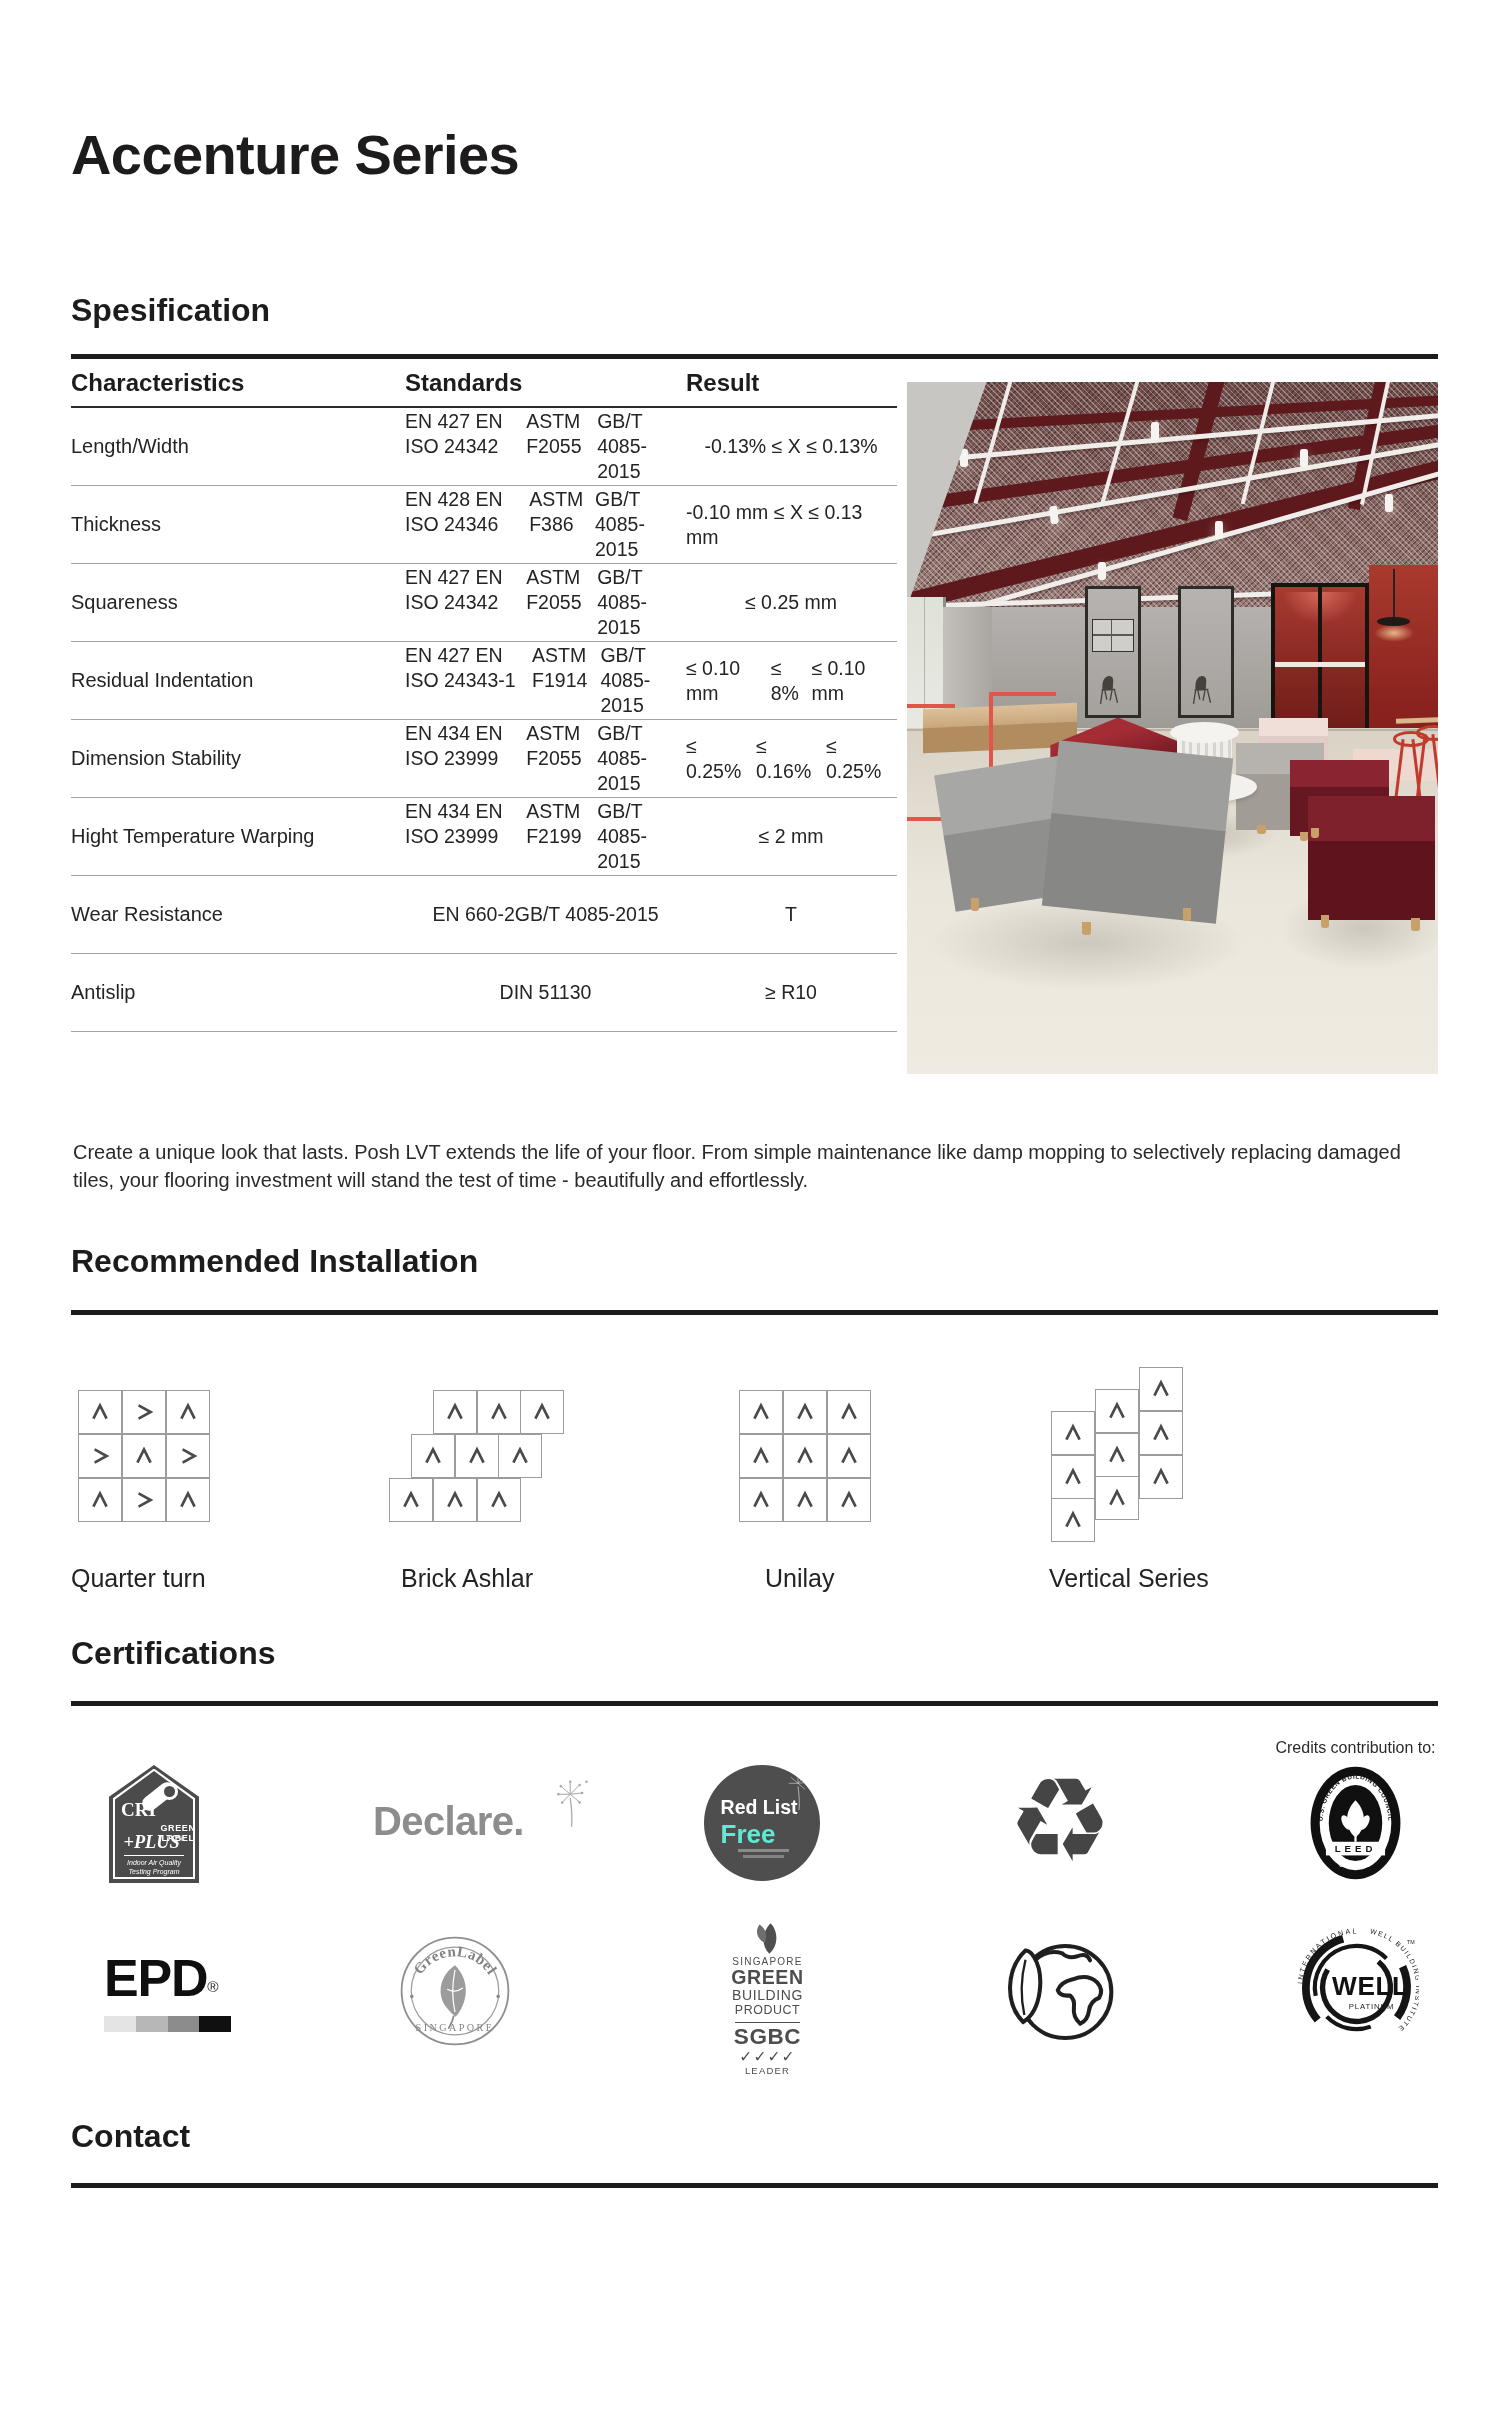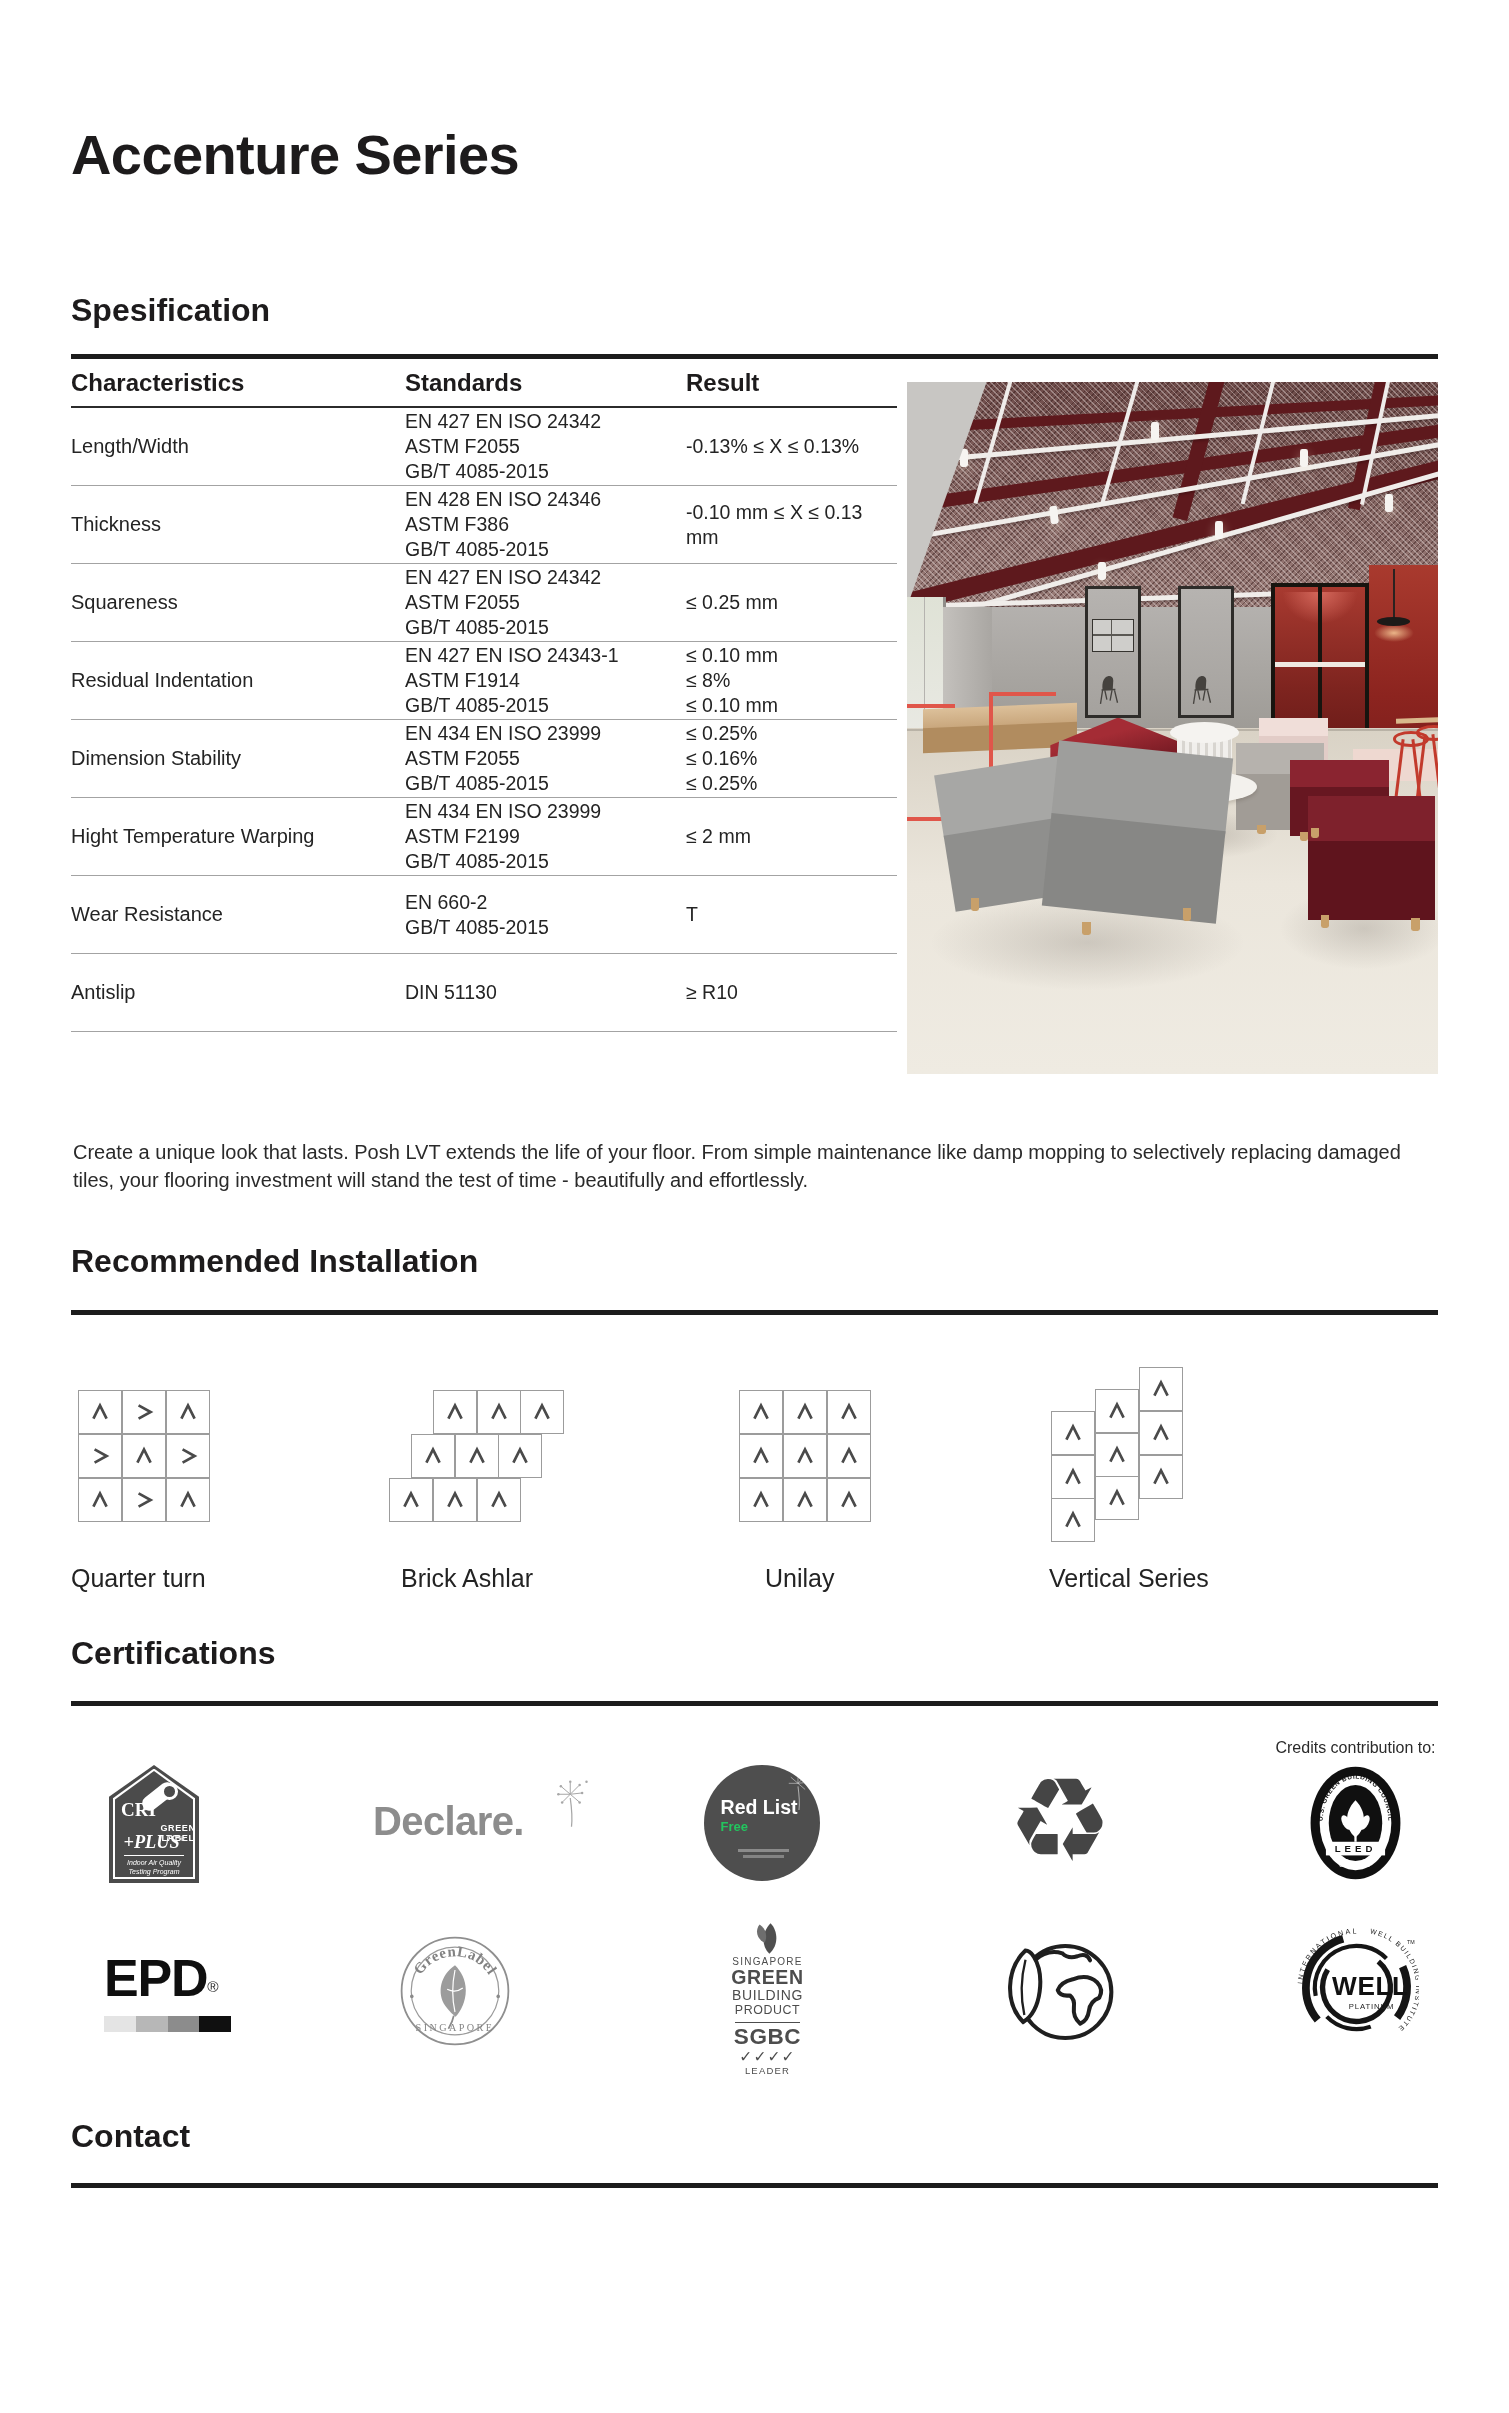--- a/index.html
+++ b/index.html
@@ -20,21 +20,21 @@
   #rule3{top:1701px;height:4.7px;}
   #rule4{top:2183px;height:4.7px;}
 
   
   #spec-table{left:71px;top:359px;width:826px;}
   .t-headrow{display:flex;height:47px;align-items:center;border-bottom:2.4px solid #2b2b2b;}
   .t-h{font-size:24px;font-weight:700;color:#1d1b1c;}
   .t-row{display:flex;height:77px;align-items:center;border-bottom:1.2px solid #a3a3a3;}
   .col1{width:334px;} .col2{width:281px;} .col3{width:210px;}
   .t-char{font-size:20px;color:#242424;}
-  .t-stack{display:flex;flex-direction:column;justify-content:center;}
+  .t-stack{display:flex;flex-direction:row;justify-content:center;}
   .t-line{font-size:19.5px;line-height:25px;color:#242424;}
 
   
   #spec-note{left:73px;top:1138px;width:1367px;font-size:20px;line-height:28px;color:#2a2a2a;}
 
   
   .pattern{position:absolute;width:183px;height:183px;}
   #pat0{left:78px;top:1390px;}
   #pat1{left:389px;top:1390px;}
   #pat2{left:739px;top:1390px;}
@@ -67,21 +67,21 @@
 
   
   #declare{left:373px;top:1799px;width:213px;height:65px;}
   .declare-word{font-size:40px;font-weight:700;color:#8d8d8d;letter-spacing:-0.6px;}
   .dandelion{color:#a7a7a7;}
   #declare .dandelion{position:absolute;right:-4.7px;top:-21px;}
 
   
   #rlf{left:704px;top:1765px;width:116px;height:116px;border-radius:50%;background:#4e4e4e;overflow:hidden;}
   .rlf-l1{position:absolute;left:16.6px;top:31px;font-size:19.5px;font-weight:700;color:#fff;}
-  .rlf-l2{position:absolute;left:16.6px;top:54px;font-size:13px;font-weight:700;color:#22c55e;}
+  .rlf-l2{position:absolute;left:16.6px;top:54px;font-size:26px;font-weight:700;color:#5eead4;}
   .rlf-f1{position:absolute;left:34px;top:84px;width:51px;height:3px;background:rgba(255,255,255,.35);}
   .rlf-f2{position:absolute;left:39px;top:90px;width:41px;height:3px;background:rgba(255,255,255,.3);}
   #rlf .dandelion{position:absolute;right:4.7px;top:4.7px;color:rgba(255,255,255,.55);}
 
   
   #recycle{left:995px;top:1762px;width:130px;height:124px;font-size:117px;line-height:118px;color:#454545;text-align:center;}
 
   
   #epd{left:104px;top:1948px;width:166px;}
   .epd-word{font-size:52px;font-weight:800;color:#0f0f0f;letter-spacing:-1.2px;}

